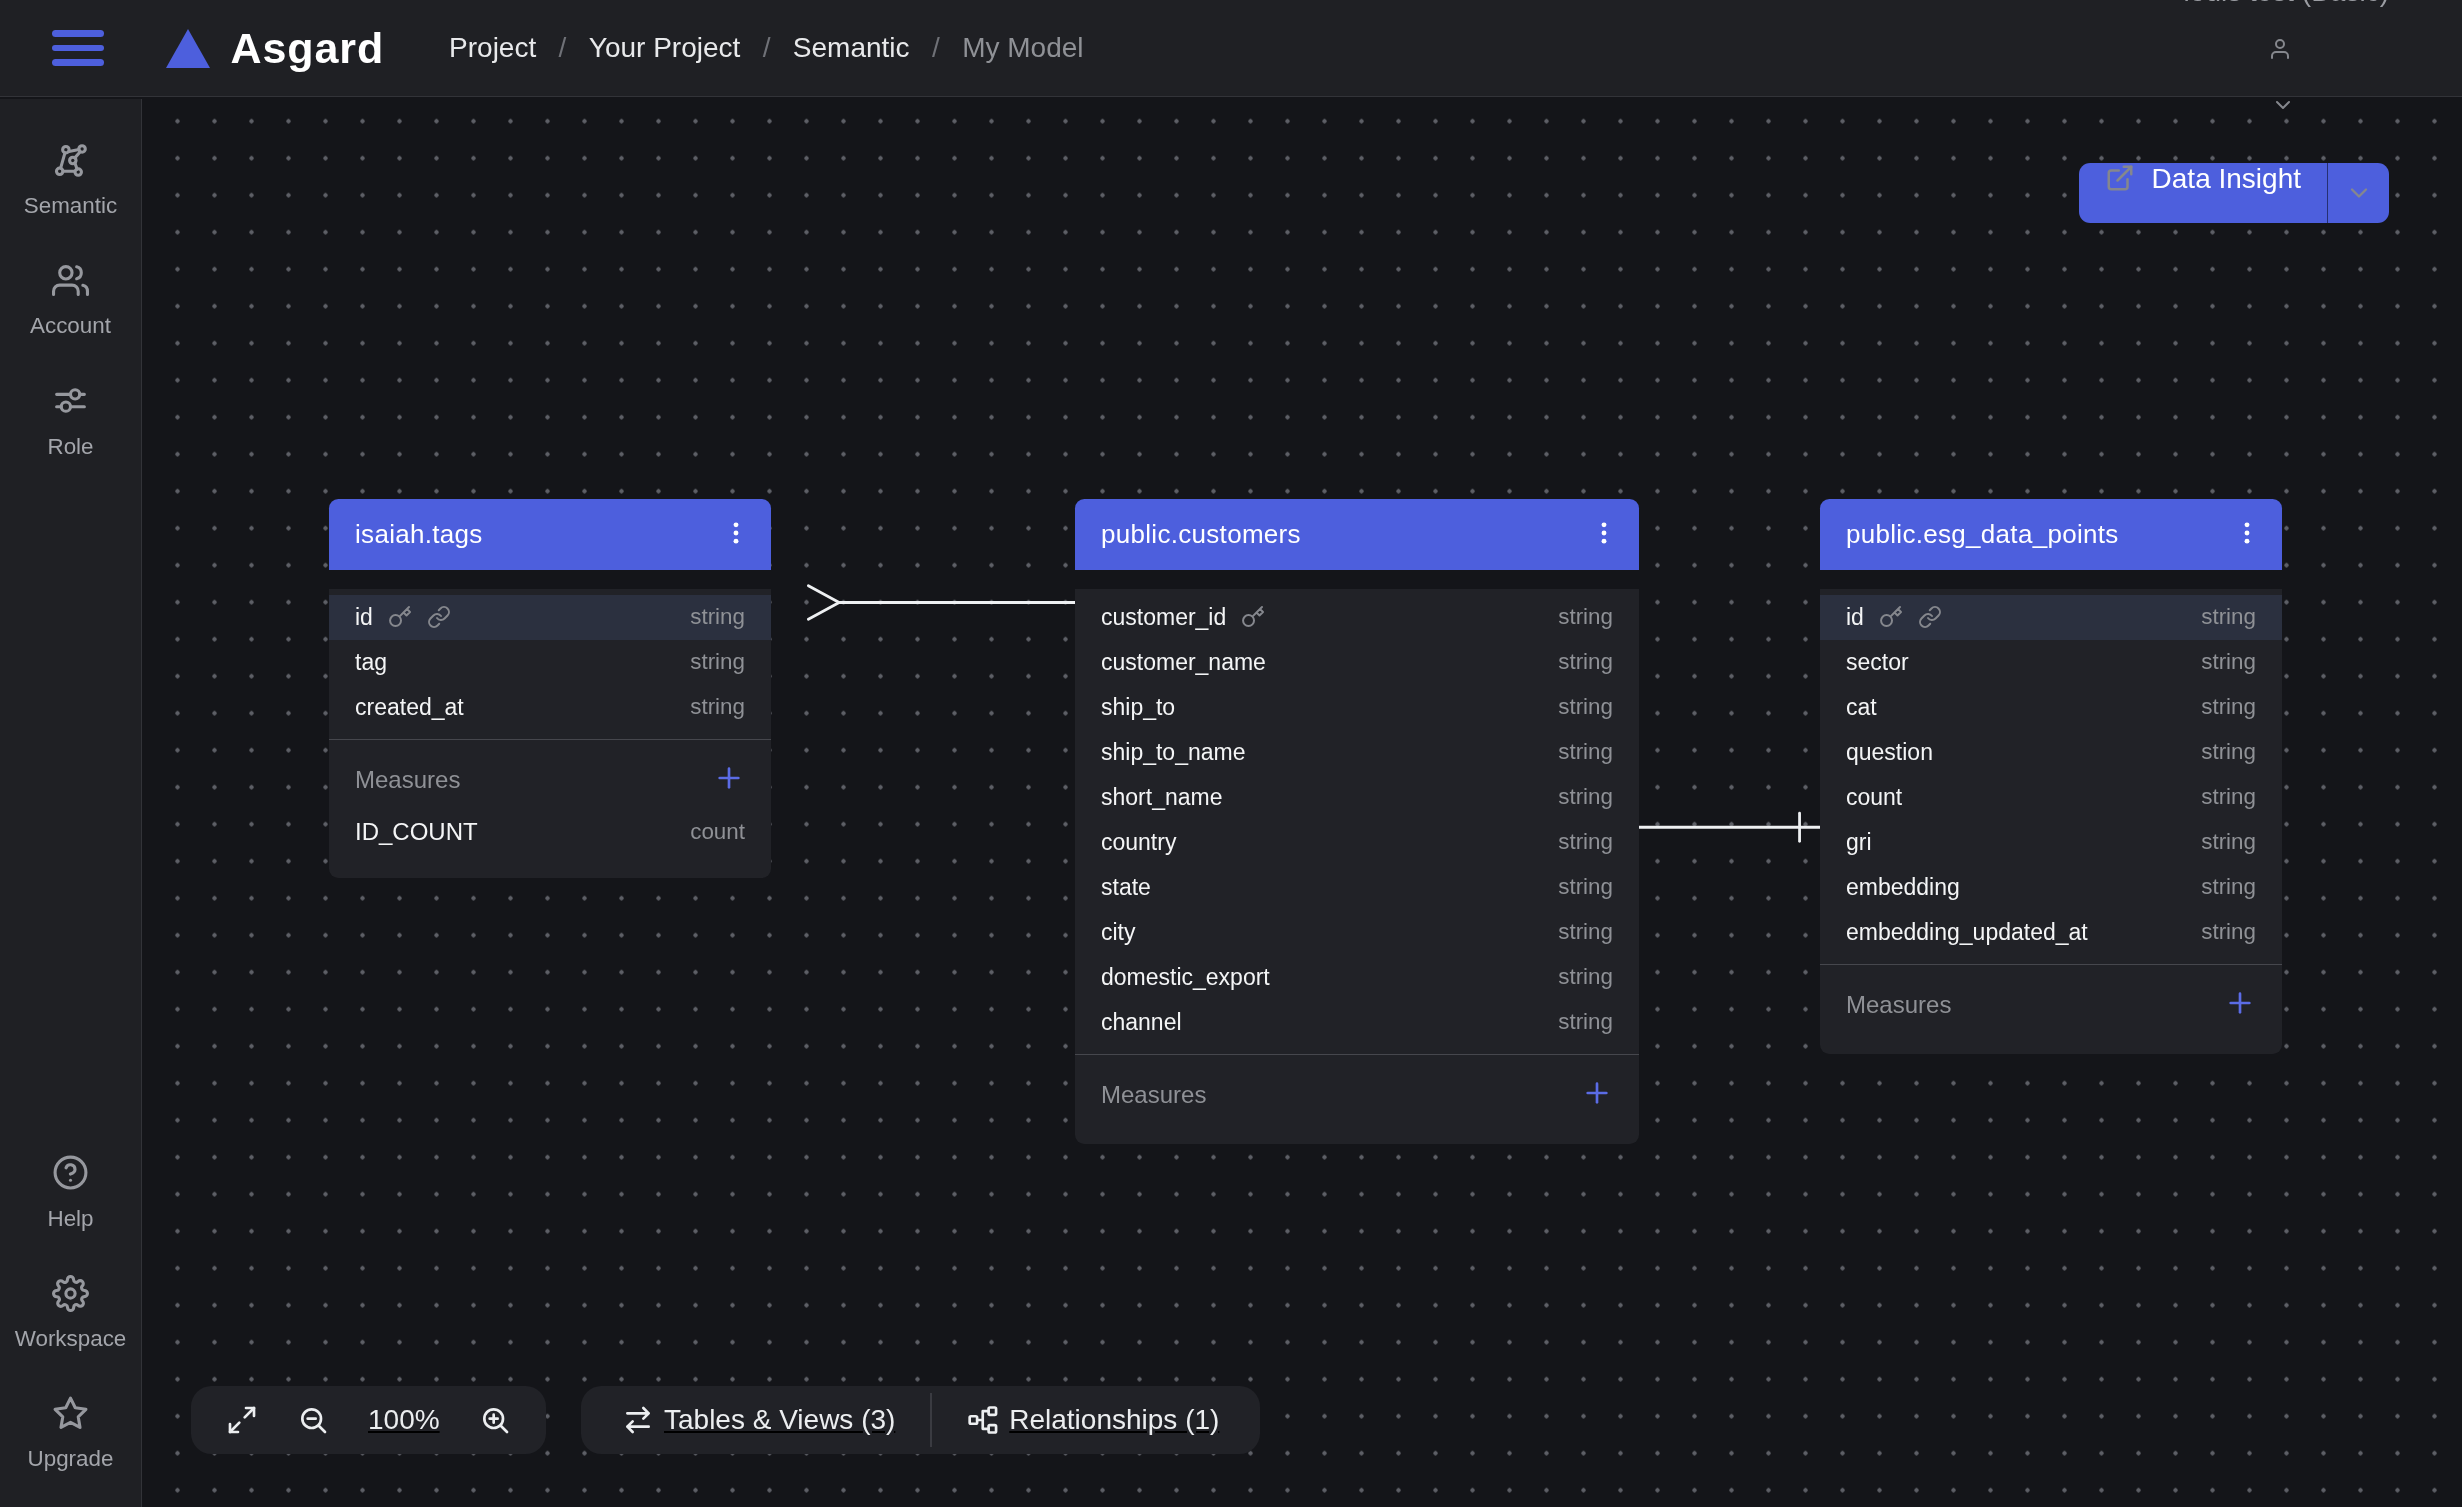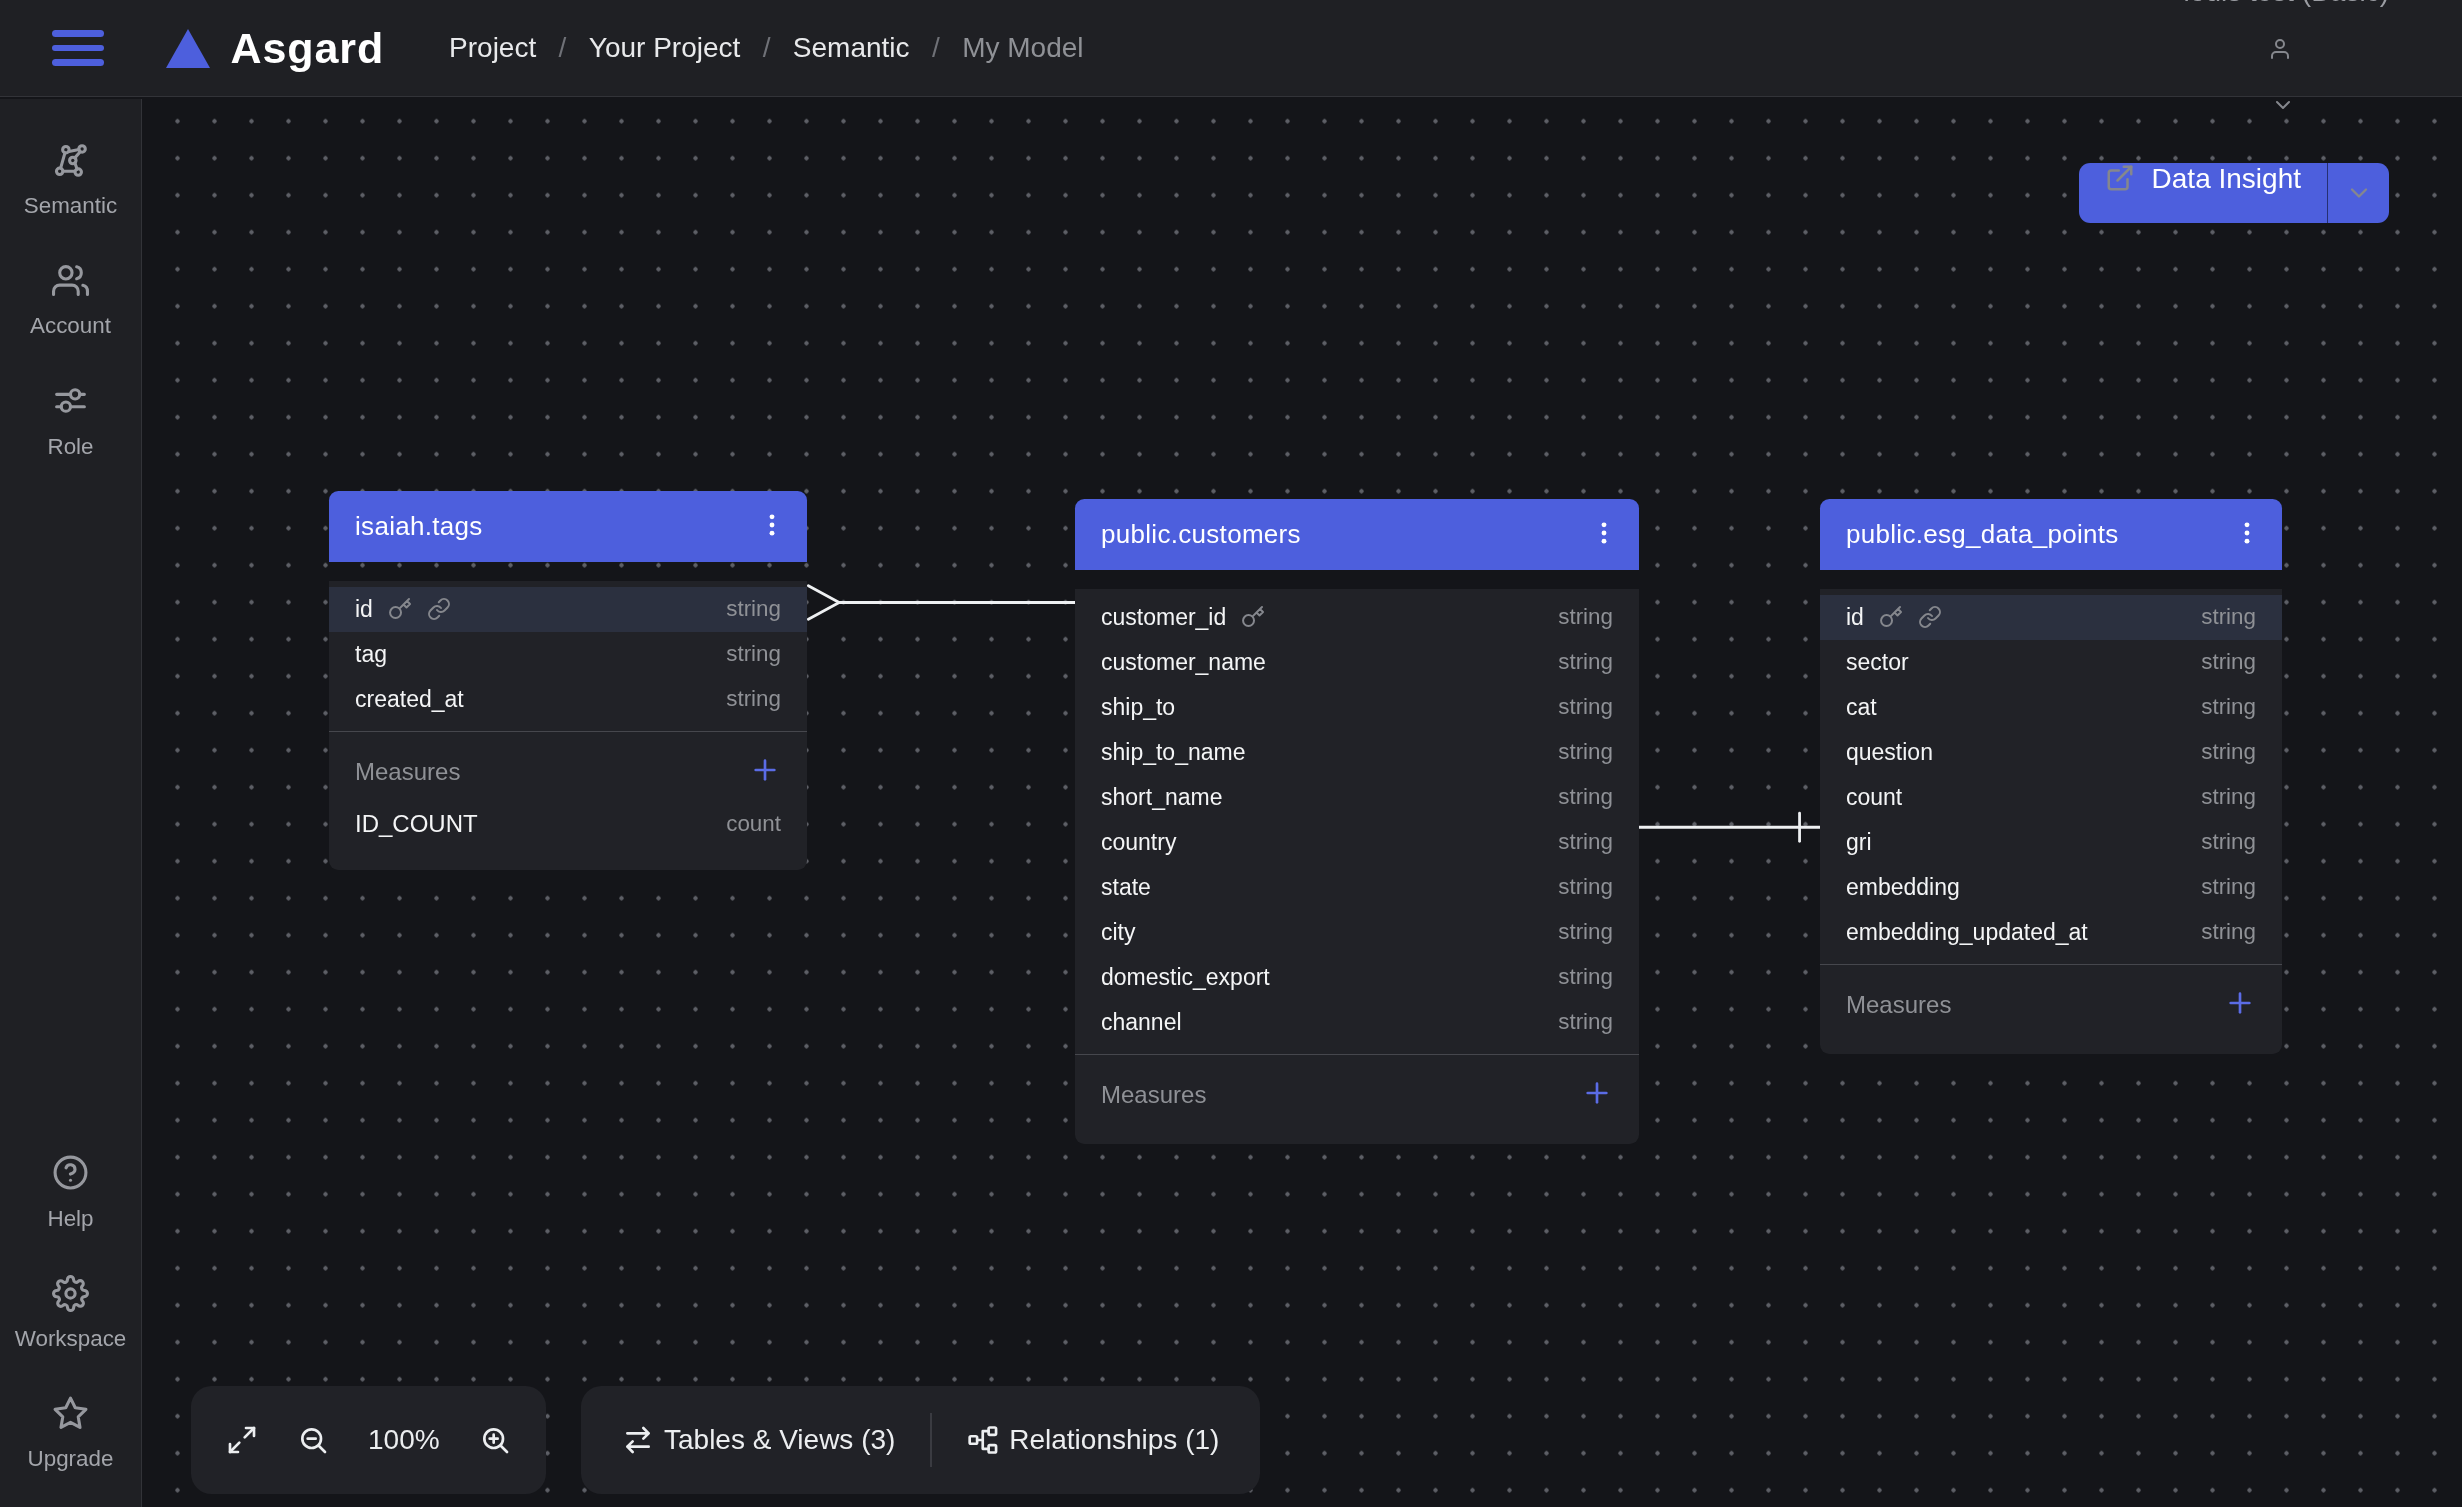--- a/index.html
+++ b/index.html
@@ -67,22 +67,22 @@
   
   .di-btn{position:absolute;top:64px;right:74px;height:60px;display:flex;border-radius:11.2px;overflow:hidden;}
   .di-main{display:flex;align-items:flex-start;gap:17px;background:var(--accent,#4d5fdd);color:#ffffff;
            font-size:28px;font-weight:500;border:none;padding:0 26px;}
   .di-main svg{width:30px;height:30px;}
   .di-caret{width:62px;background:var(--accent,#4d5fdd);border:none;border-left:1.9px solid rgba(8,10,28,.55);
             display:flex;align-items:center;justify-content:center;color:#ffffff;}
   .di-caret svg{width:28px;height:28px;}
 
   
-  .pill{position:absolute;top:1287px;height:108px;background:var(--card-bg,#212227);border-radius:20.5px;
-        display:flex;align-items:center;}
+  .pill{position:absolute;top:1287px;height:68px;background:var(--card-bg,#212227);border-radius:20.5px;
+        display:flex;align-items:center;text-decoration:underline;}
   .pill-zoom{left:47px;padding:0 35px;gap:39px;}
   .pill-tabs{left:437px;padding:0 41px;gap:35px;}
   .pill button{display:flex;align-items:center;gap:10px;background:none;border:none;color:#eceef0;font-size:28px;padding:0;}
   .pill svg{width:32px;height:32px;color:#eceef0;}
   .zoom-level{color:#eceef0;font-size:28px;}
   .vdiv{width:1.9px;height:54px;background:#3a3b41;}
 </style>
 </head>
 <body>
 
@@ -183,21 +183,21 @@
     <svg id="rel-svg" width="2319" height="1408" viewBox="0 0 2486 1510" fill="none" stroke="#eef0f2" stroke-width="3" stroke-linecap="round">
 
       <path d="M745 540 H998"></path>
       <path d="M745 540 L712 522 M745 540 L712 558"></path>
 
       <path d="M1510 781 H1797"></path>
       <path d="M1775 766 V796"></path>
     </svg>
 
     <div id="tables">
-        <section class="card" style="left: 185px; top: 392px; width: 478px;">
+        <section class="card" style="left: 185px; top: 400px; width: 442px;">
           <div class="card-header">
             <span class="card-title">isaiah.tags</span>
             <button class="kebab">
               <span><svg viewBox="0 0 24 24" fill="currentColor">
                   <circle cx="12" cy="5" r="2.1"></circle>
                   <circle cx="12" cy="12" r="2.1"></circle>
                   <circle cx="12" cy="19" r="2.1"></circle>
                 </svg></span>
             </button>
           </div>

